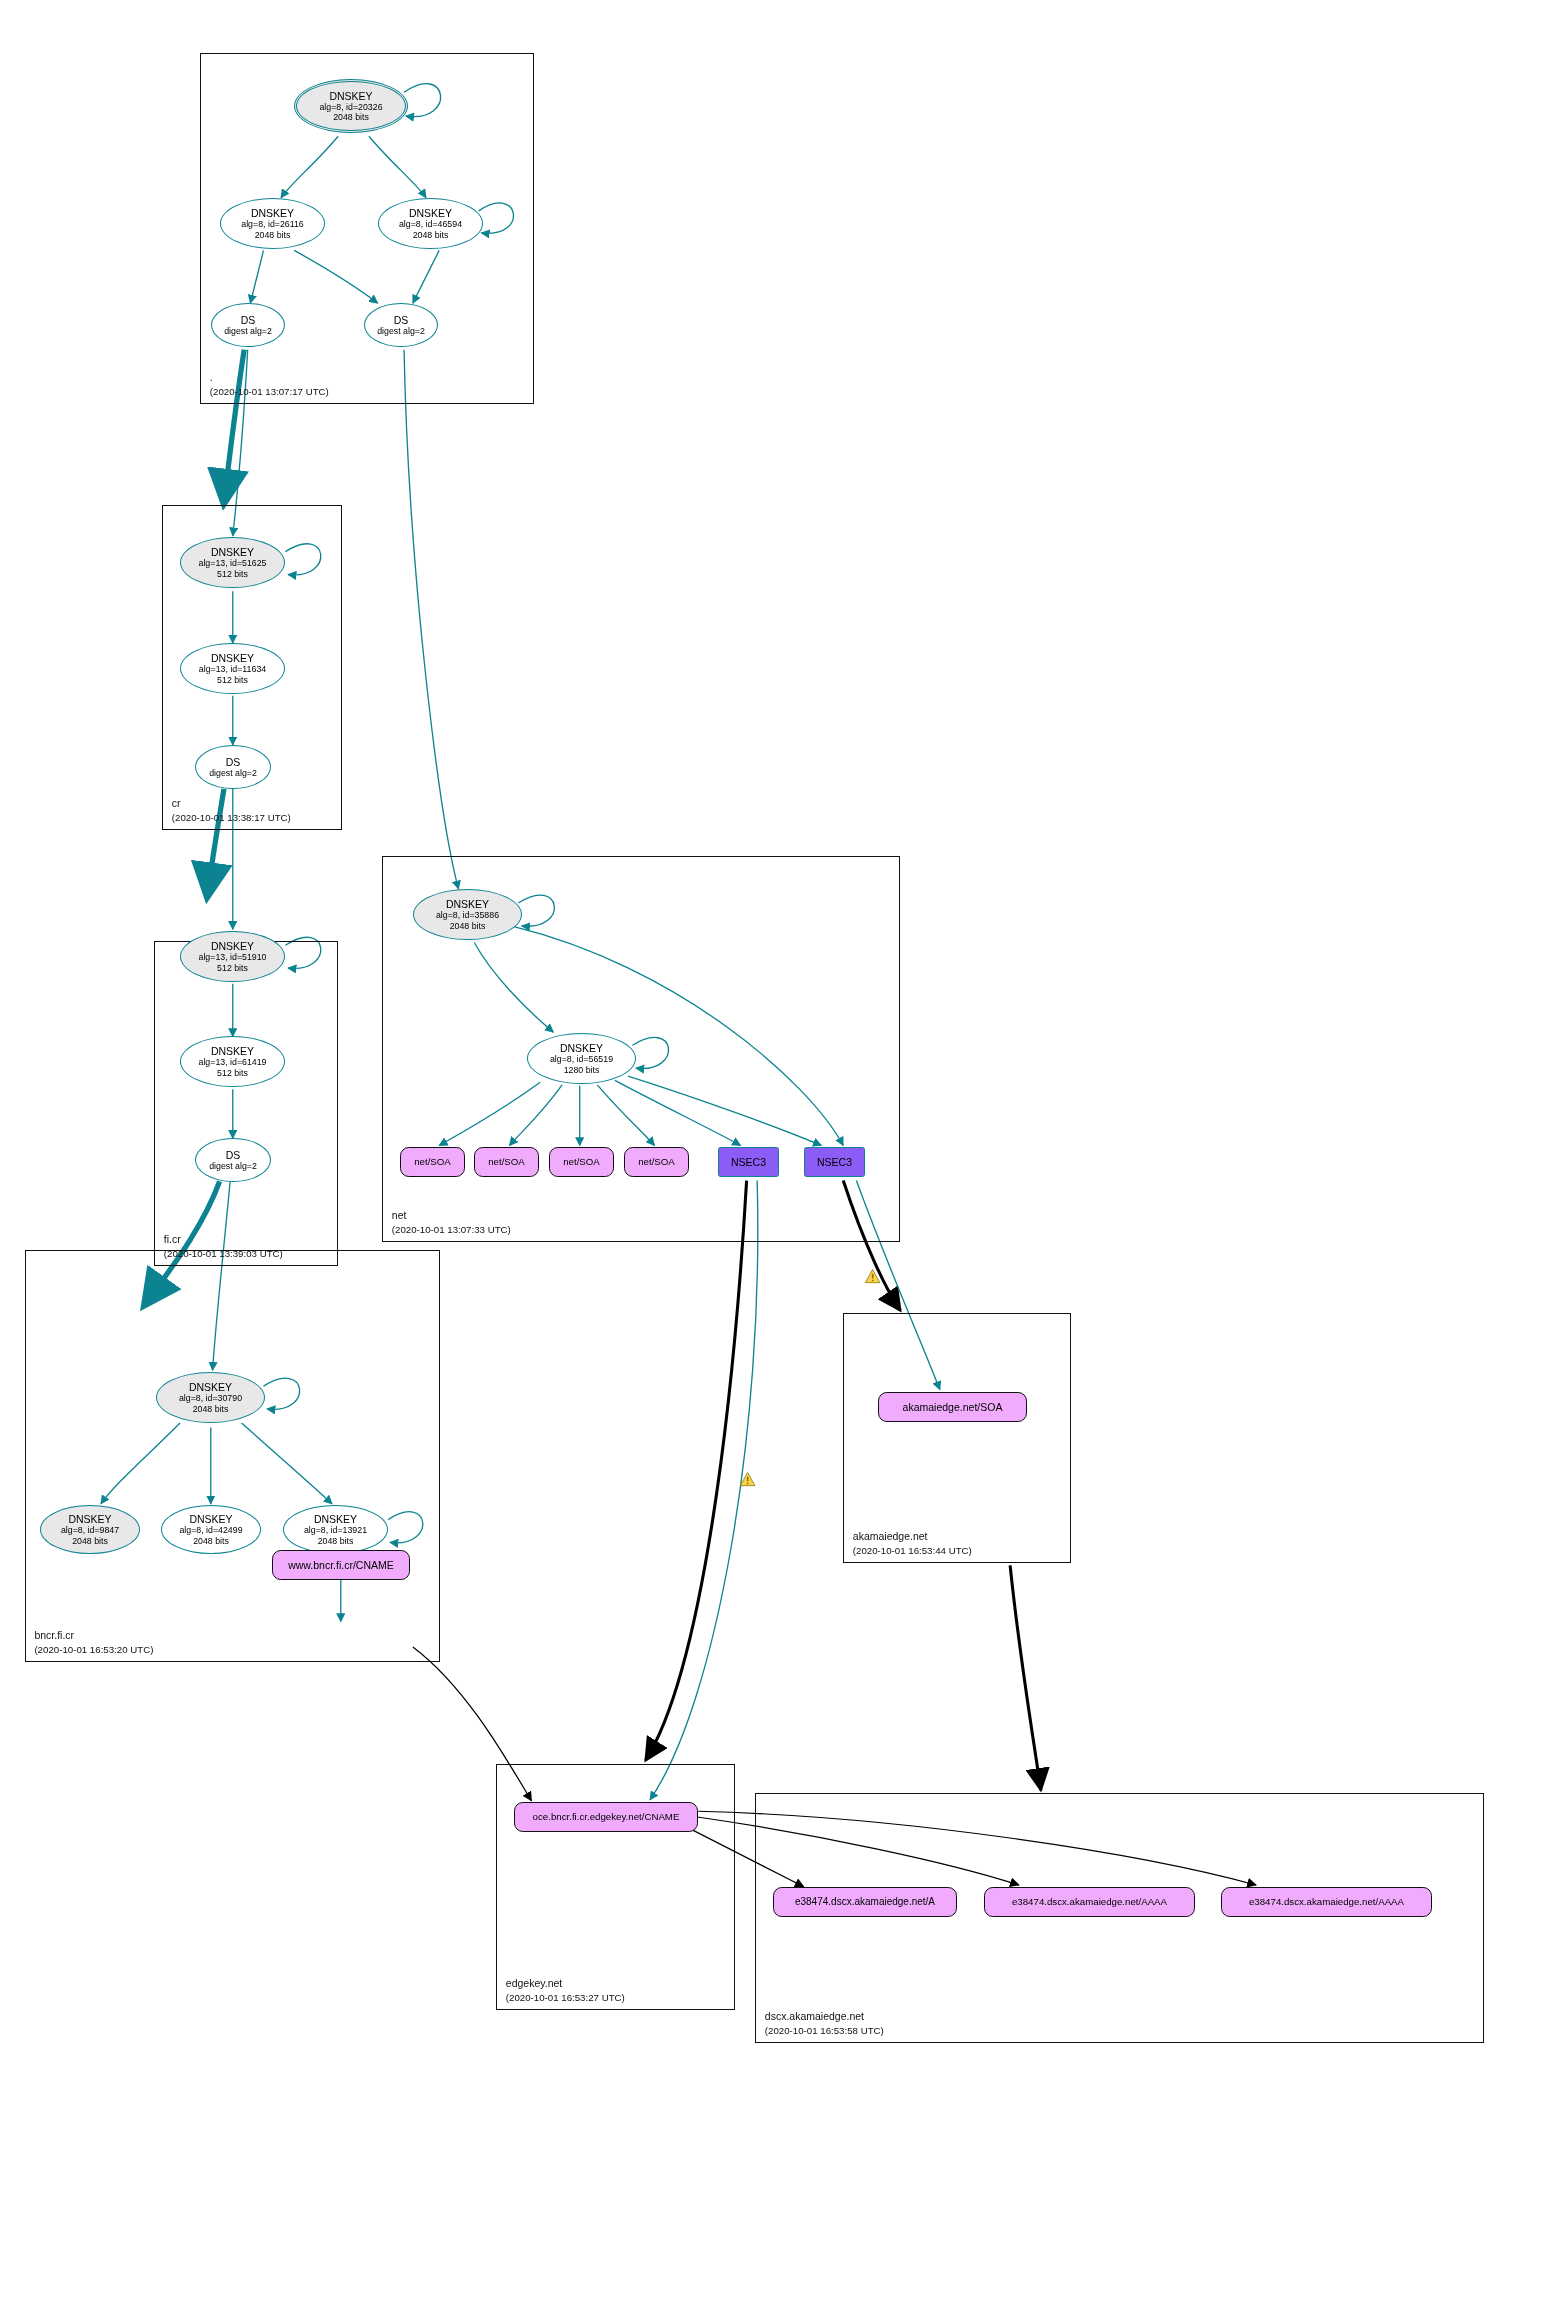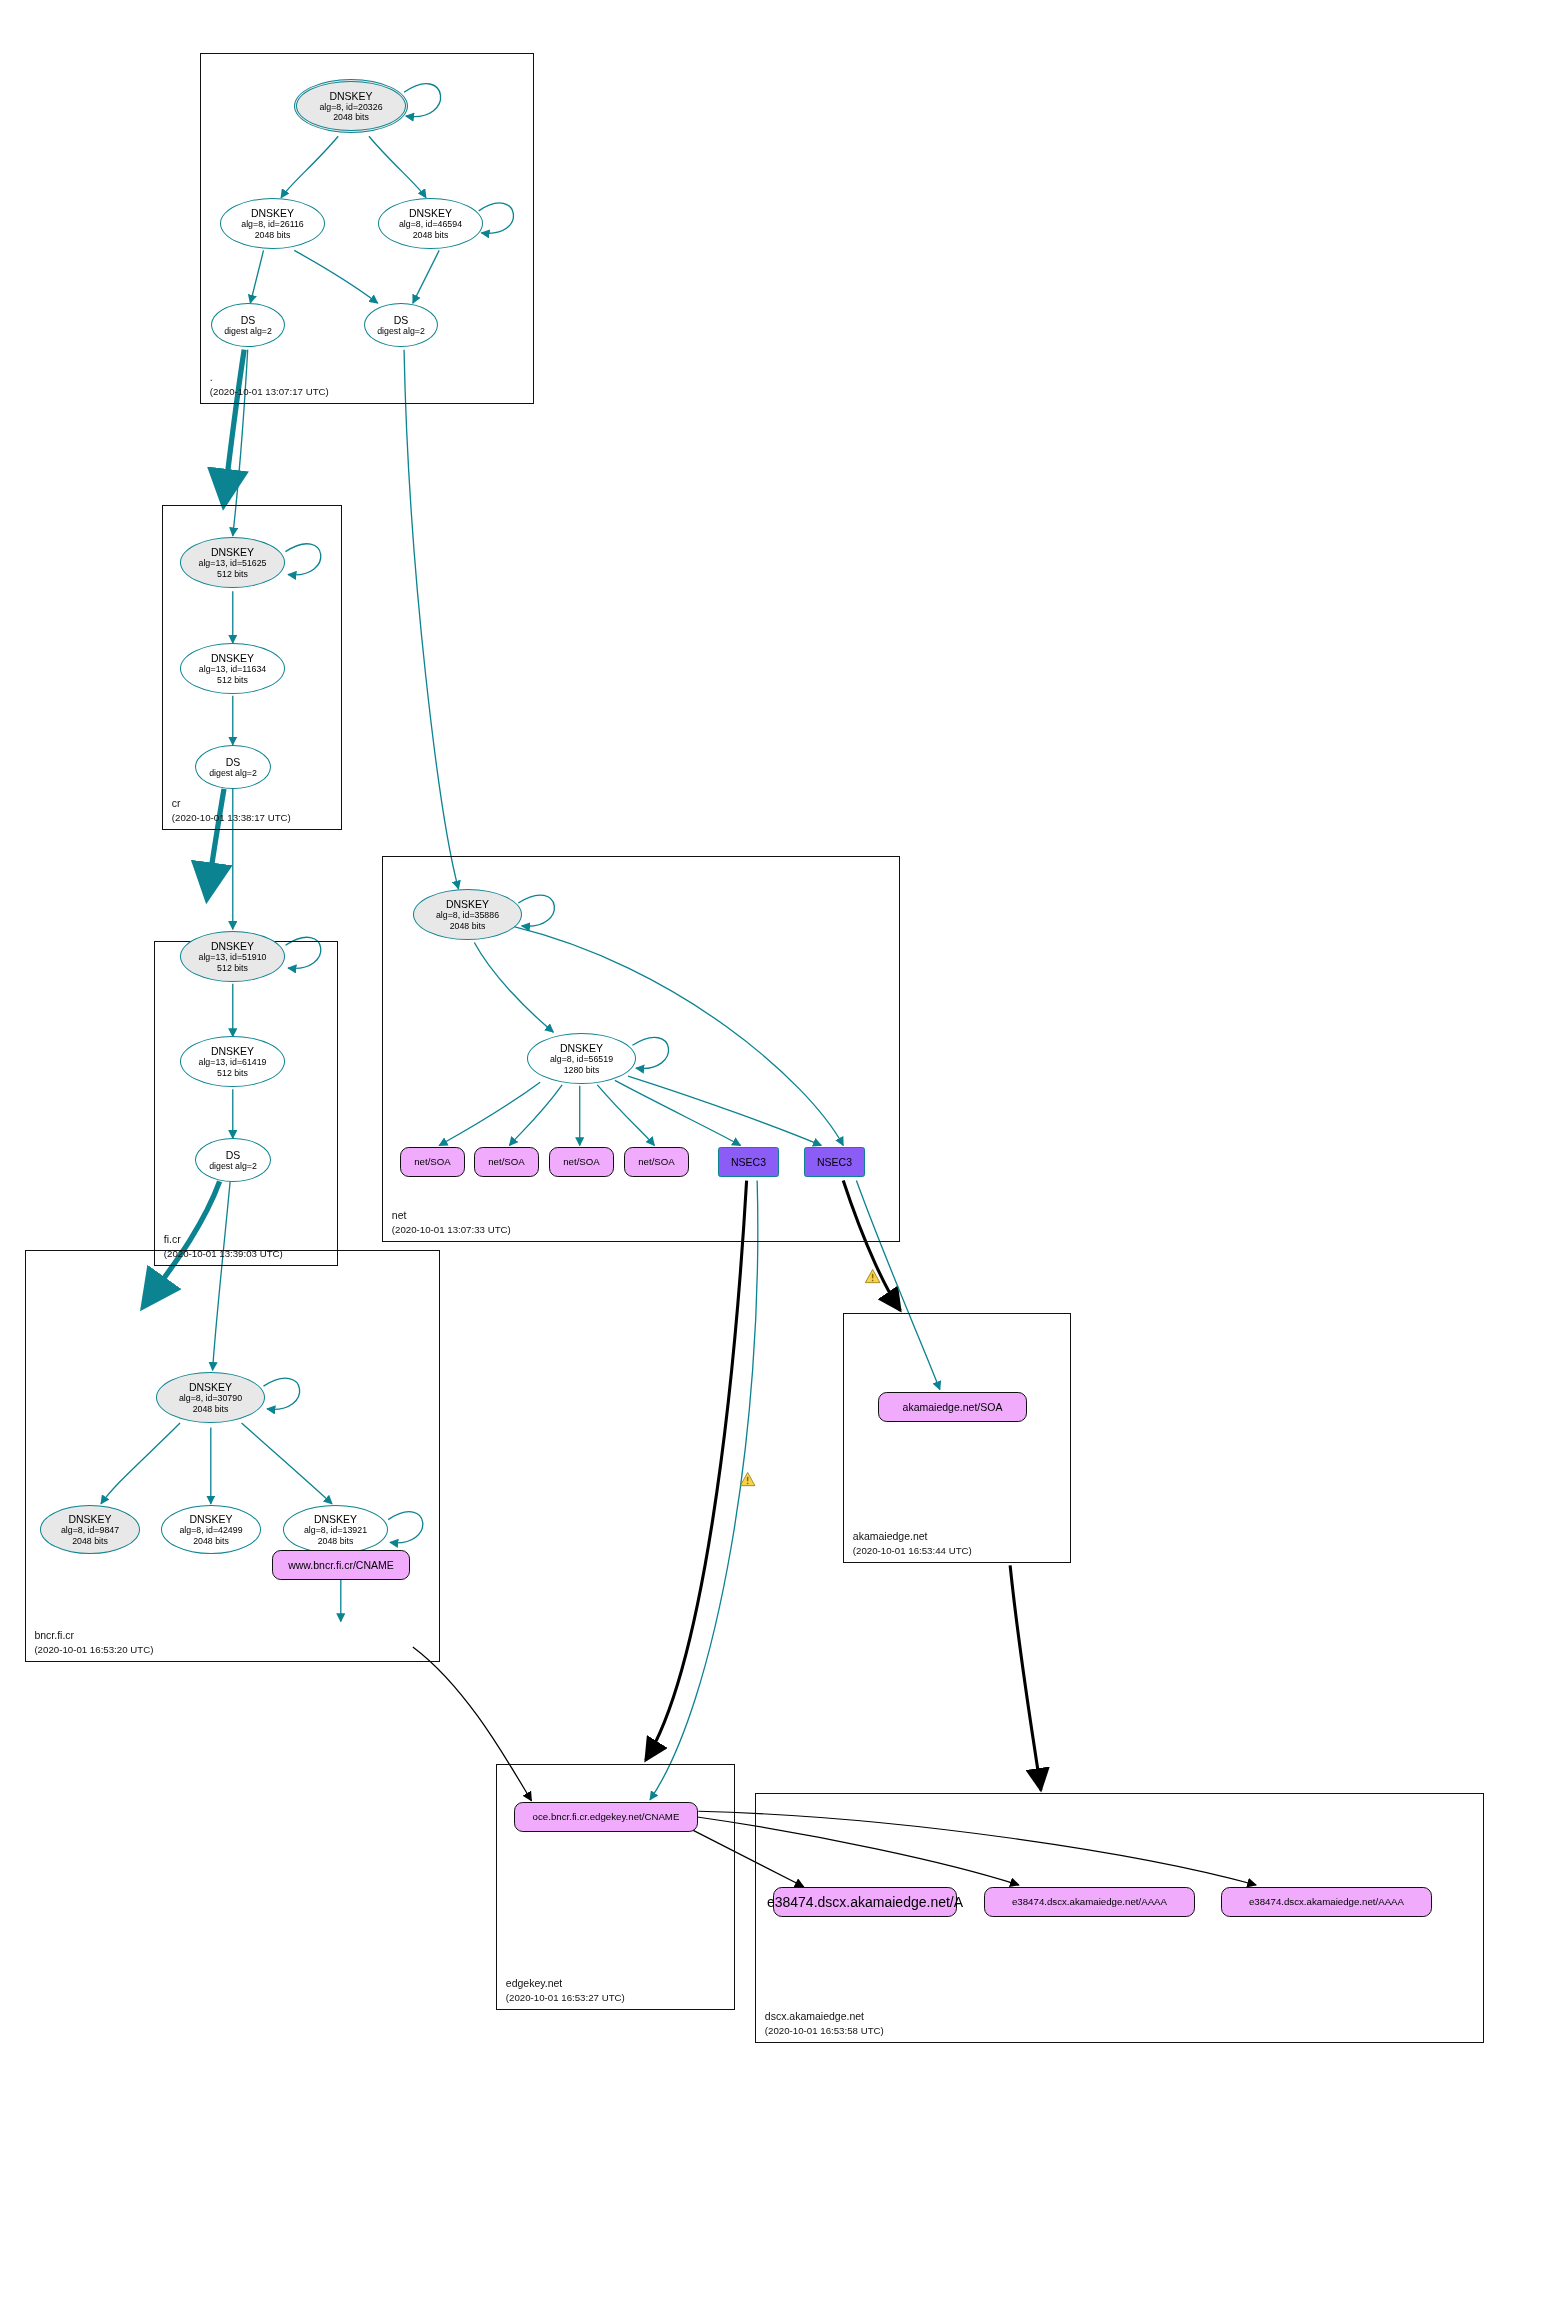--- a/index.html
+++ b/index.html
@@ -359,21 +359,21 @@
   <div class="node roundrect" style="left:514px; top:1802px; width:184px; height:30px; font-size:9.7px;">
     <span>oce.bncr.fi.cr.edgekey.net/CNAME</span>
   </div>
 
   <div class="zone" style="left:755px; top:1793px; width:729px; height:250px;">
     <div class="zlabel">
       <span class="zname">dscx.akamaiedge.net</span><br>
       <span class="ztime">(2020-10-01 16:53:58 UTC)</span>
     </div>
   </div>
-  <div class="node roundrect" style="left:773px; top:1887px; width:184px; height:30px; font-size:14px;">
+  <div class="node roundrect" style="left:773px; top:1887px; width:184px; height:30px; font-size:10px;">
     <span>e38474.dscx.akamaiedge.net/A</span>
   </div>
   <div class="node roundrect" style="left:984px; top:1887px; width:211px; height:30px; font-size:9.7px;">
     <span>e38474.dscx.akamaiedge.net/AAAA</span>
   </div>
   <div class="node roundrect" style="left:1221px; top:1887px; width:211px; height:30px; font-size:9.7px;">
     <span>e38474.dscx.akamaiedge.net/AAAA</span>
   </div>
 
 </div>

